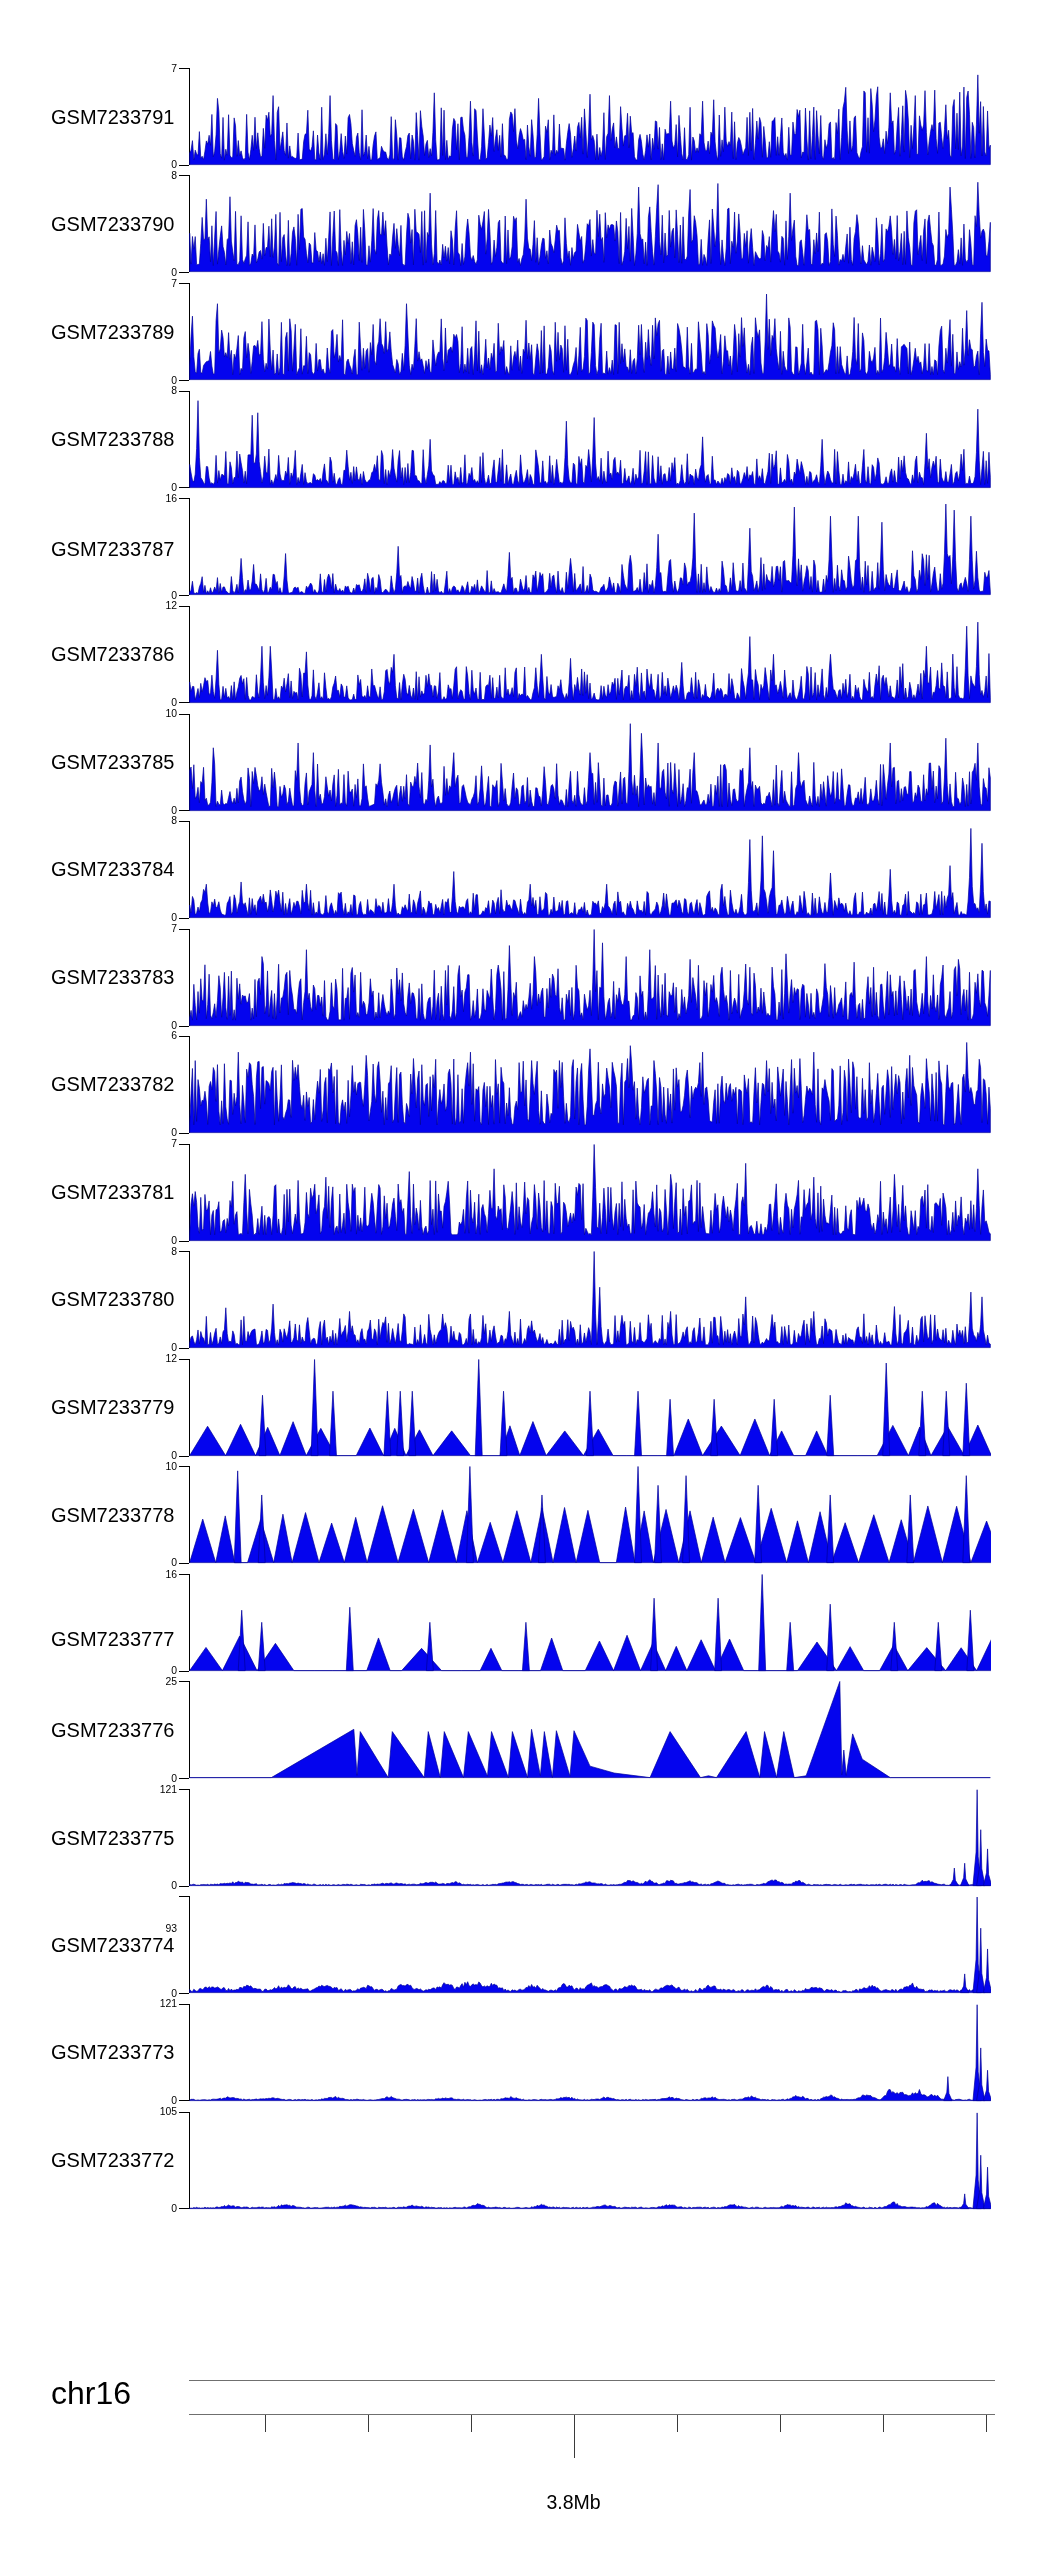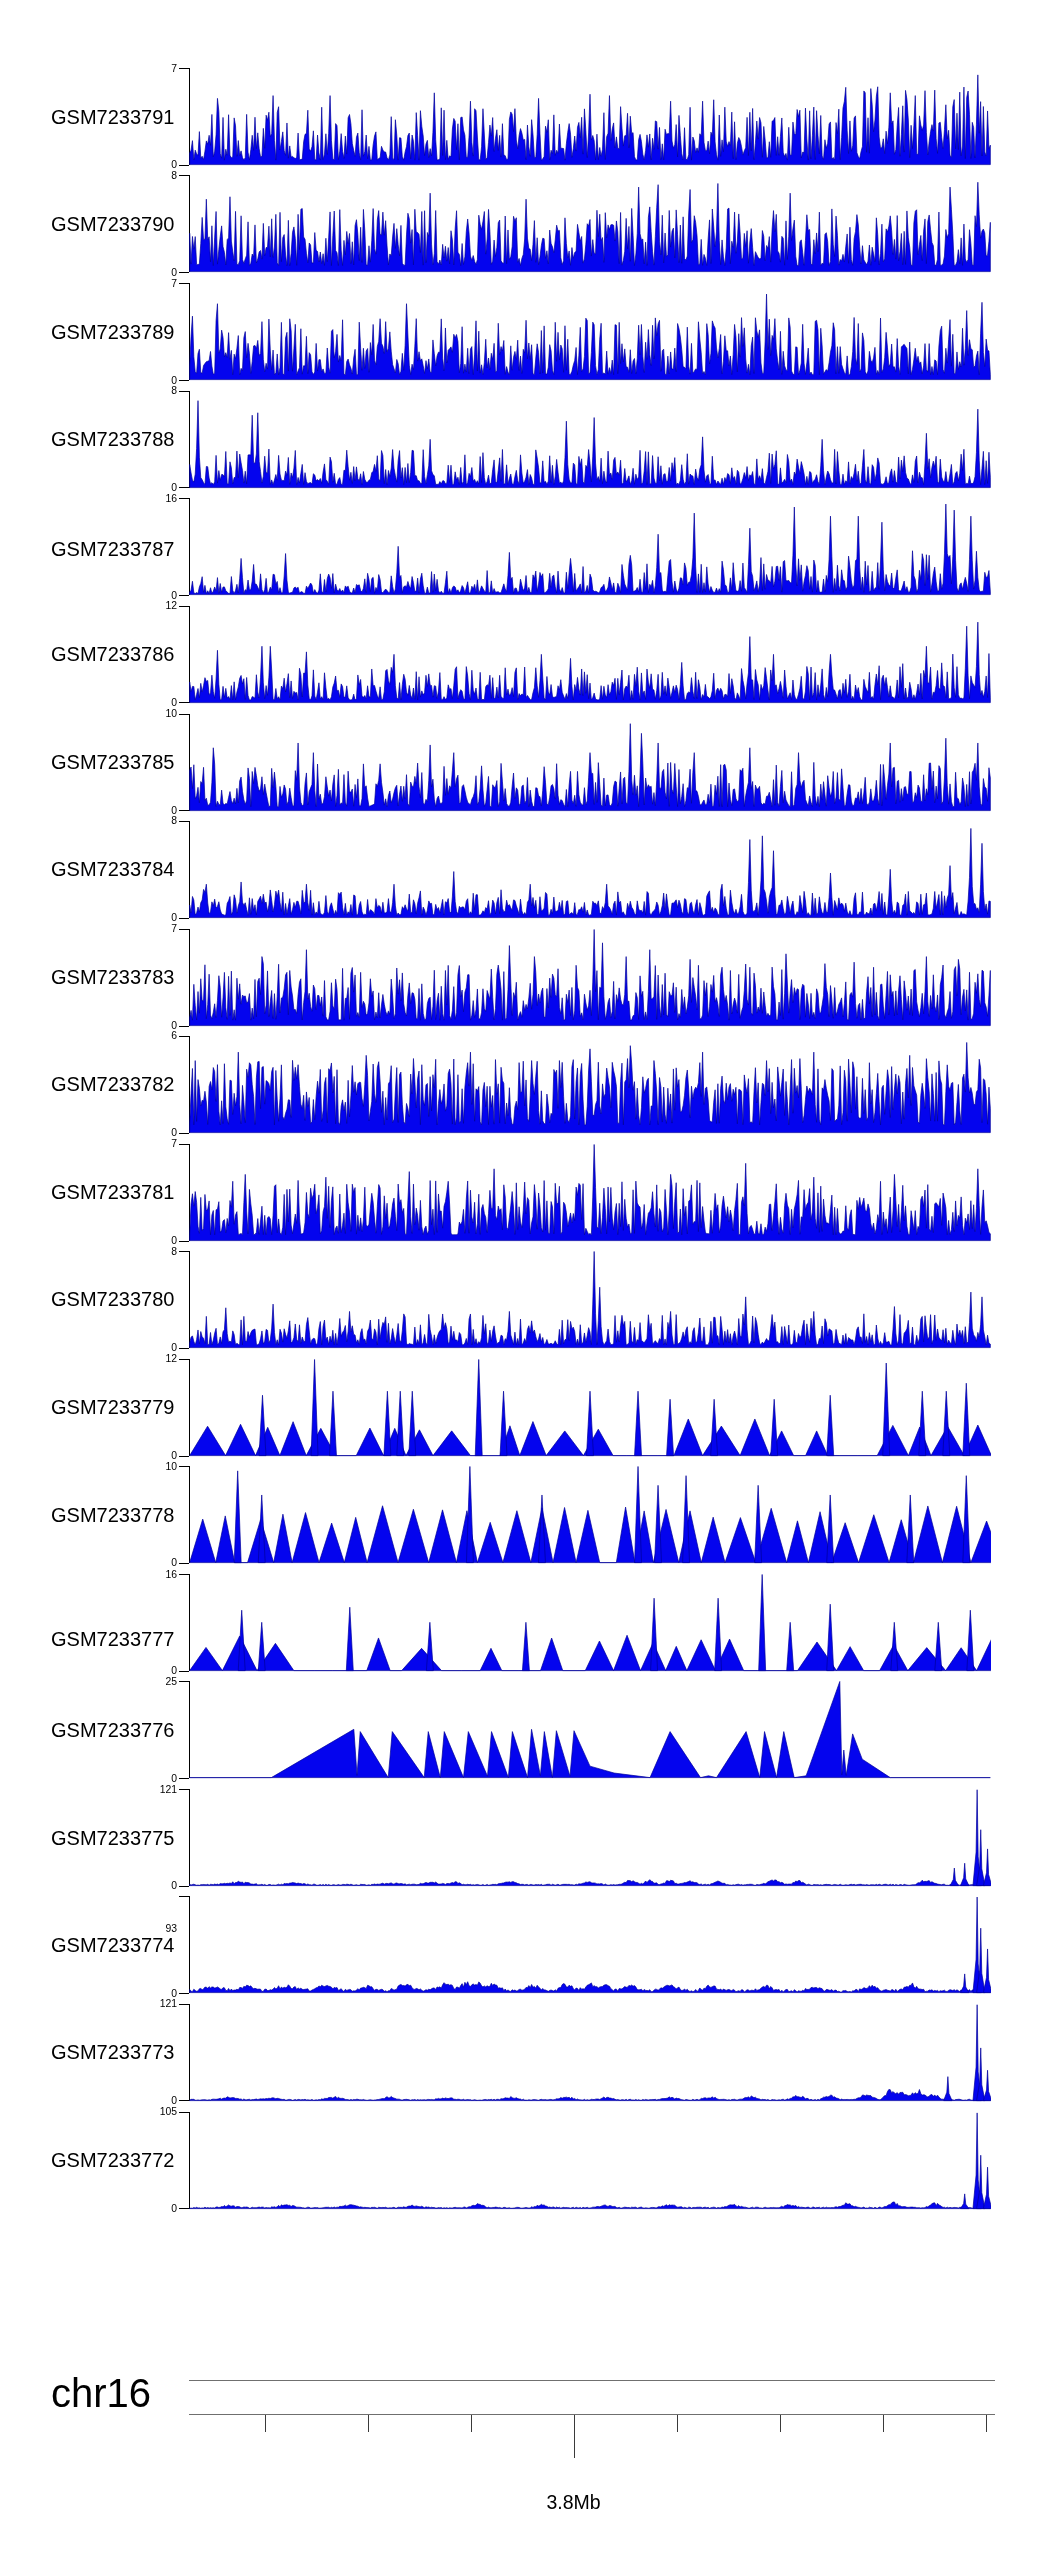--- a/index.html
+++ b/index.html
@@ -5,21 +5,21 @@
   html,body{margin:0;padding:0;background:#ffffff;}
   #page{position:relative;width:1044px;height:2576px;background:#ffffff;overflow:hidden;
         font-family:"Liberation Sans", sans-serif;color:#000;}
   .abs{position:absolute;}
   .track-label{font-size:20px;line-height:16.7px;white-space:nowrap;}
   .ynum{font-size:10.4px;line-height:11px;text-align:right;white-space:nowrap;}
   .vline{width:0.7px;background:#000;}
   .htick{height:0.7px;background:#000;}
   .gray-line{height:1.4px;background:#6f6f6f;}
   .axis-tick{width:0.7px;background:#3a3a3a;}
-  #chrom-label{font-size:40px;line-height:33px;}
+  #chrom-label{font-size:32px;line-height:33px;}
   #mb-label{font-size:19.5px;line-height:21px;text-align:center;}
   svg{display:block;}
 </style>
 </head>
 <body>
 
 <div id="page">
   <div id="tracks-layer" class="abs" style="left:0;top:0;width:1044px;height:2263px;">
       <div>
         <div class="abs track-label" style="left: 51px; top: 109px; width: 118px;">GSM7233791</div>

